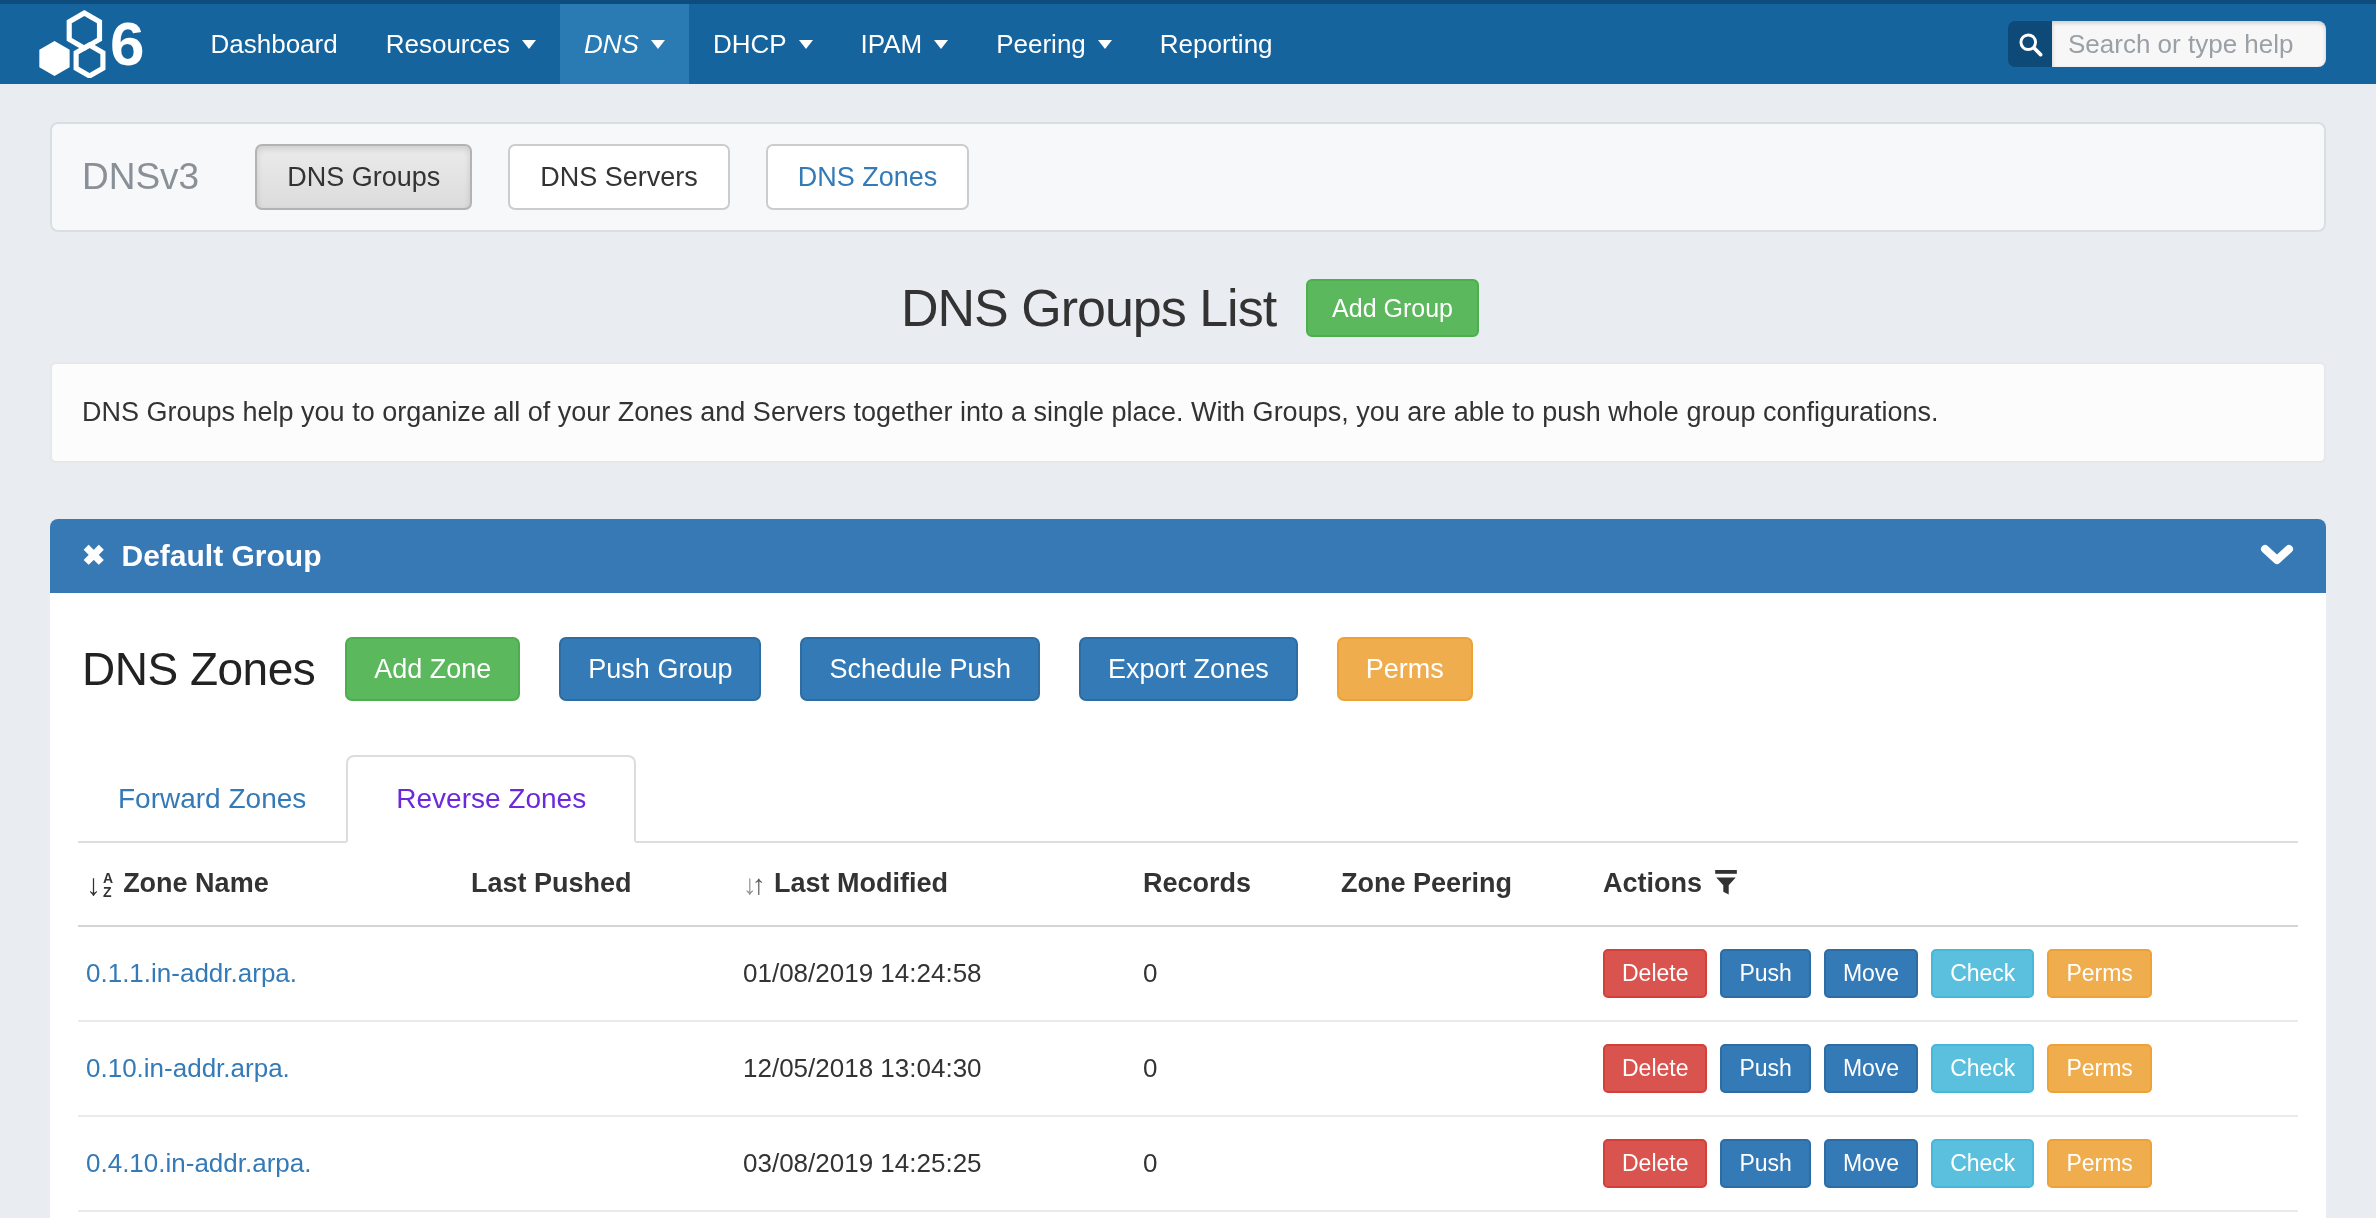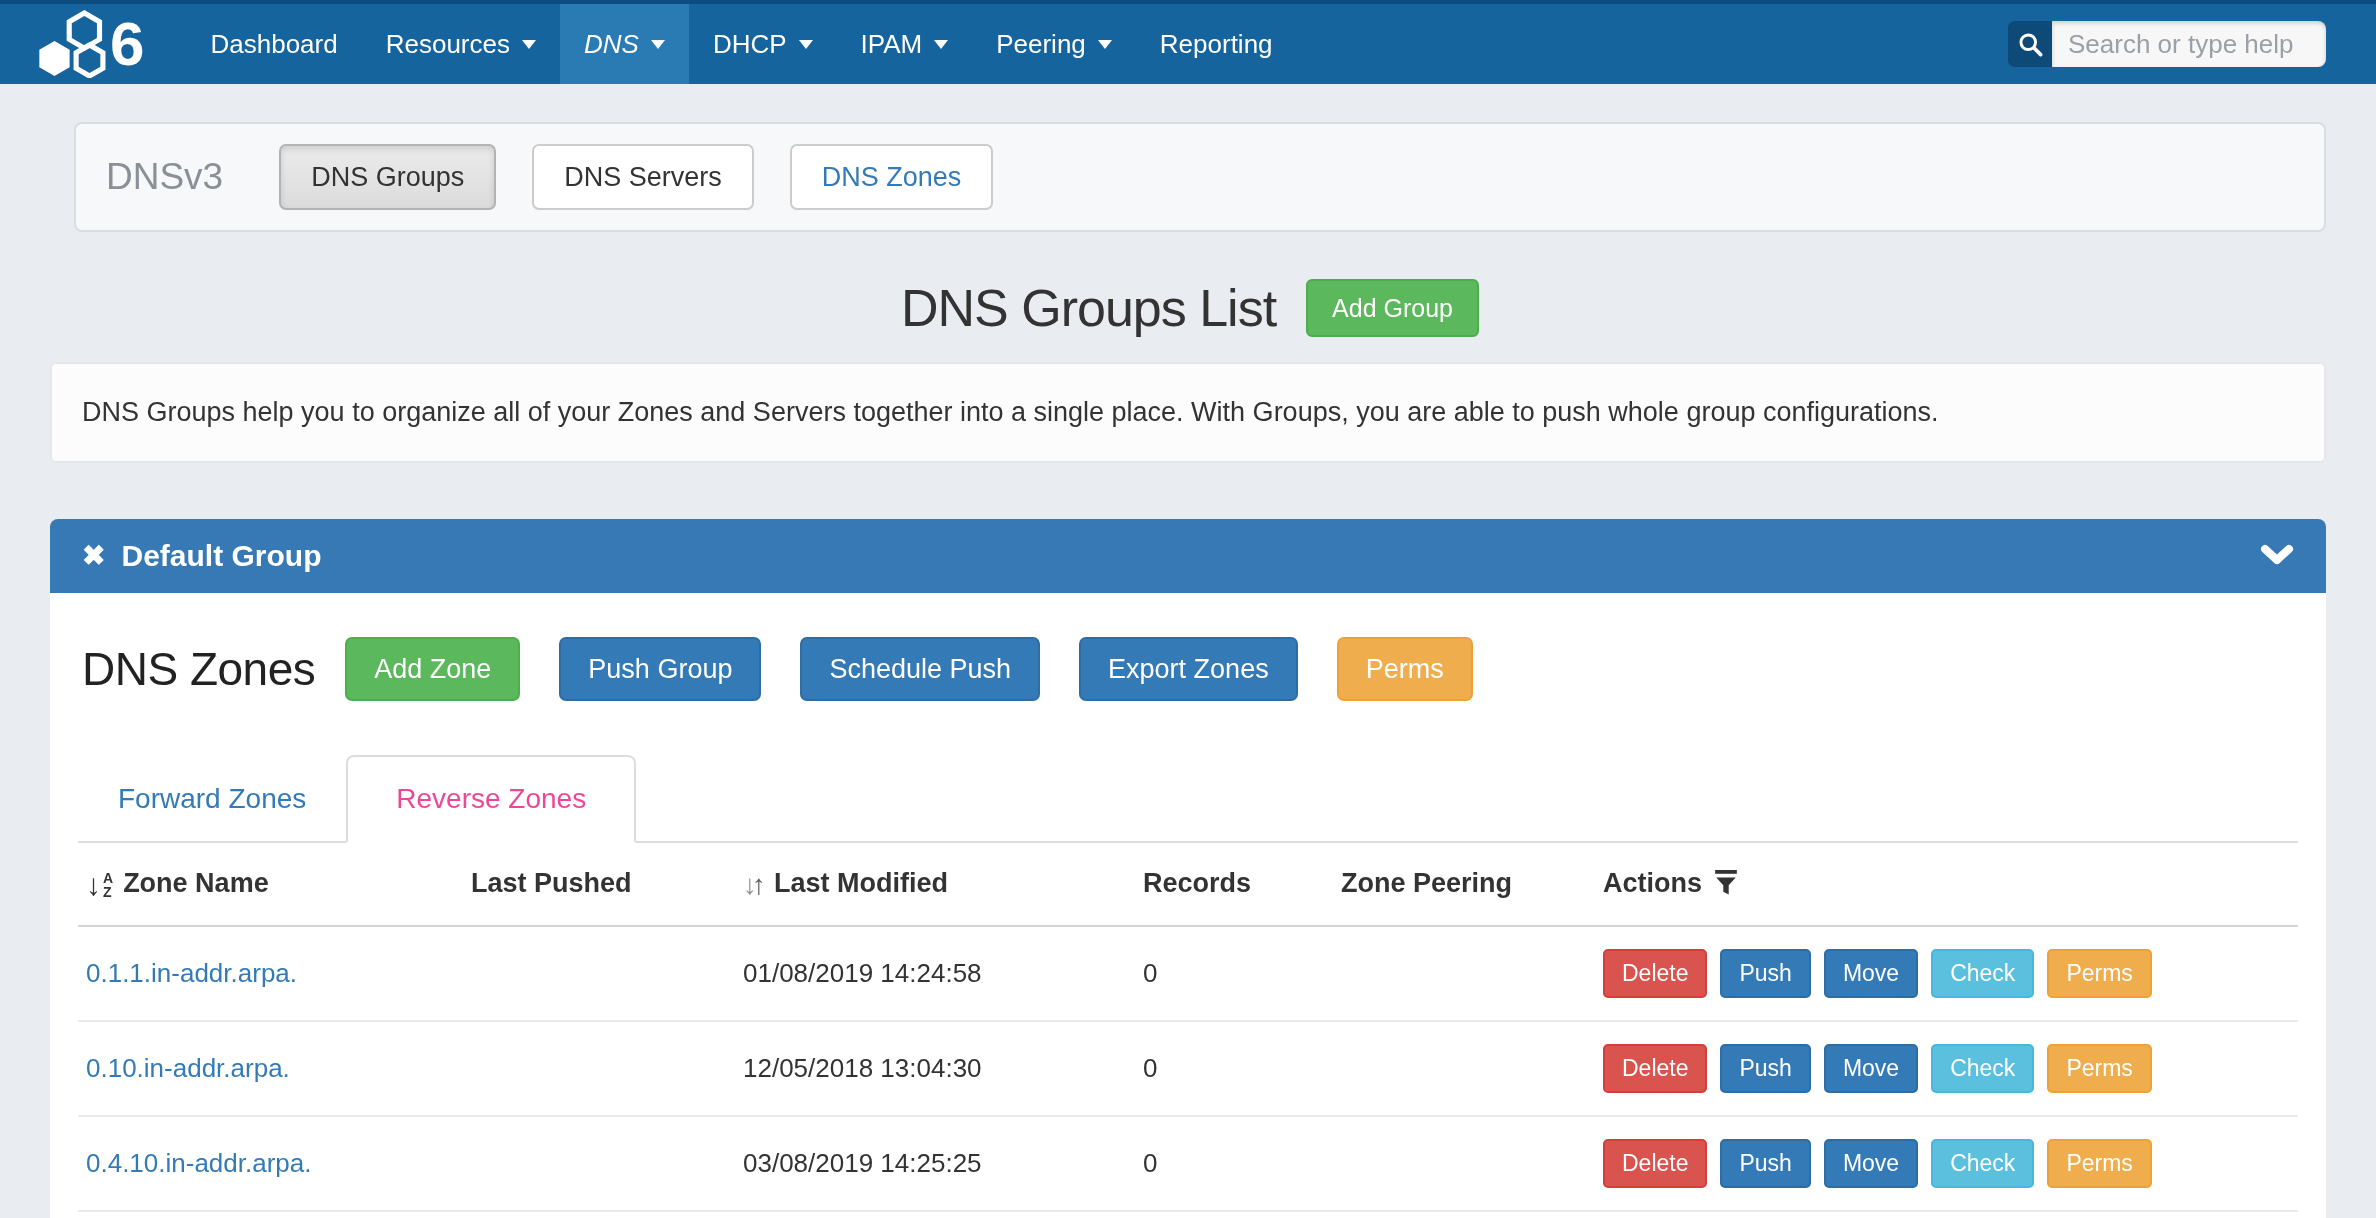--- a/index.html
+++ b/index.html
@@ -37,21 +37,21 @@
     font-family: "Liberation Sans", sans-serif;
   }
   .search-input::placeholder { color: #9aa0a6; }
 
   
   .container { margin: 0 50px; }
 
   
   .subnav {
     margin-top: 38px; background: #f6f8f9; border: 2px solid #d9dee2; border-radius: 8px;
-    height: 110px; display: flex; align-items: center; padding: 0 30px; margin-left: 24px;
+    height: 110px; display: flex; align-items: center; padding: 0 30px;
   }
   .subnav-label { color: #8a9097; font-size: 37px; margin-right: 56px; }
   .btn-switch {
     height: 66px; padding: 0 30px; font-size: 27px; border-radius: 7px;
     border: 2px solid #ccc; background: #fff; color: #333; cursor: pointer;
     margin-right: 36px; font-family: inherit;
   }
   .btn-switch.active {
     background: linear-gradient(#ebebeb, #dcdcdc); border-color: #b3b3b3;
     box-shadow: inset 0 3px 6px rgba(0,0,0,.13);
@@ -88,21 +88,21 @@
   .section-head { display: flex; align-items: center; margin-top: 12px; }
   .section-title { font-size: 46px; margin: 0 30px 0 4px; color: #222; font-weight: 500; letter-spacing: -0.5px; }
   .tb-btn { height: 64px; padding: 0 27px; font-size: 27px; margin-right: 39px; border-radius: 7px; }
 
   
   .tabs { margin-top: 54px; display: flex; align-items: flex-end; border-bottom: 2px solid #ddd; }
   .tab { font-size: 28px; padding: 26px 40px; cursor: pointer; white-space: nowrap; }
   .tab.inactive { color: #337ab7; }
   .tab.active {
     background: #fff; border: 2px solid #ddd; border-bottom: 2px solid #fff;
-    border-radius: 8px 8px 0 0; color: #ec4899; margin-bottom: -2px; padding: 26px 48px;
+    border-radius: 8px 8px 0 0; color: #6d28d9; margin-bottom: -2px; padding: 26px 48px;
   }
 
   
   table { width: 100%; border-collapse: collapse; }
   th {
     text-align: left; font-size: 27px; color: #333; padding: 25px 8px;
     border-bottom: 2px solid #d5d5d5; font-weight: bold; white-space: nowrap;
   }
   td { font-size: 26px; color: #333; padding: 22px 8px; border-top: 2px solid #eaeaea; height: 80px; }
   tbody tr:first-child td { border-top: none; }

